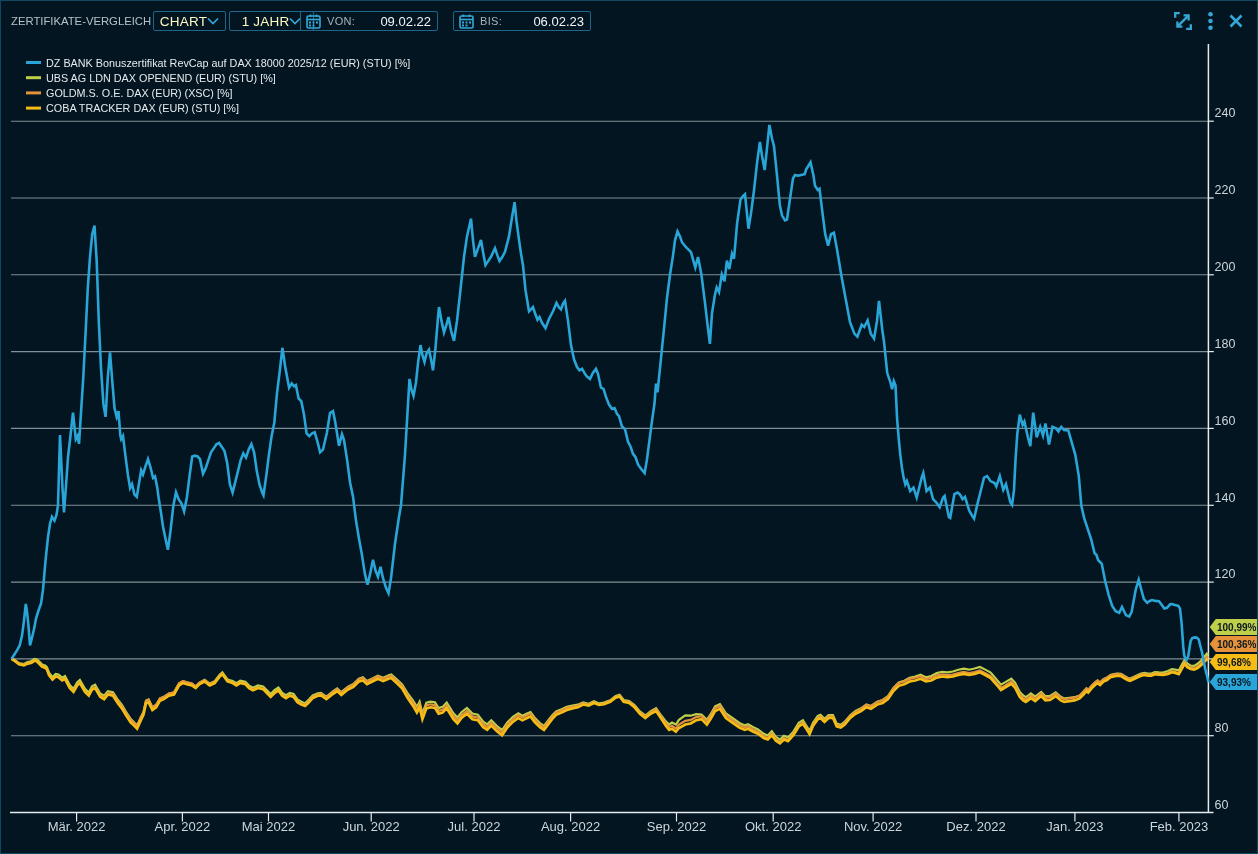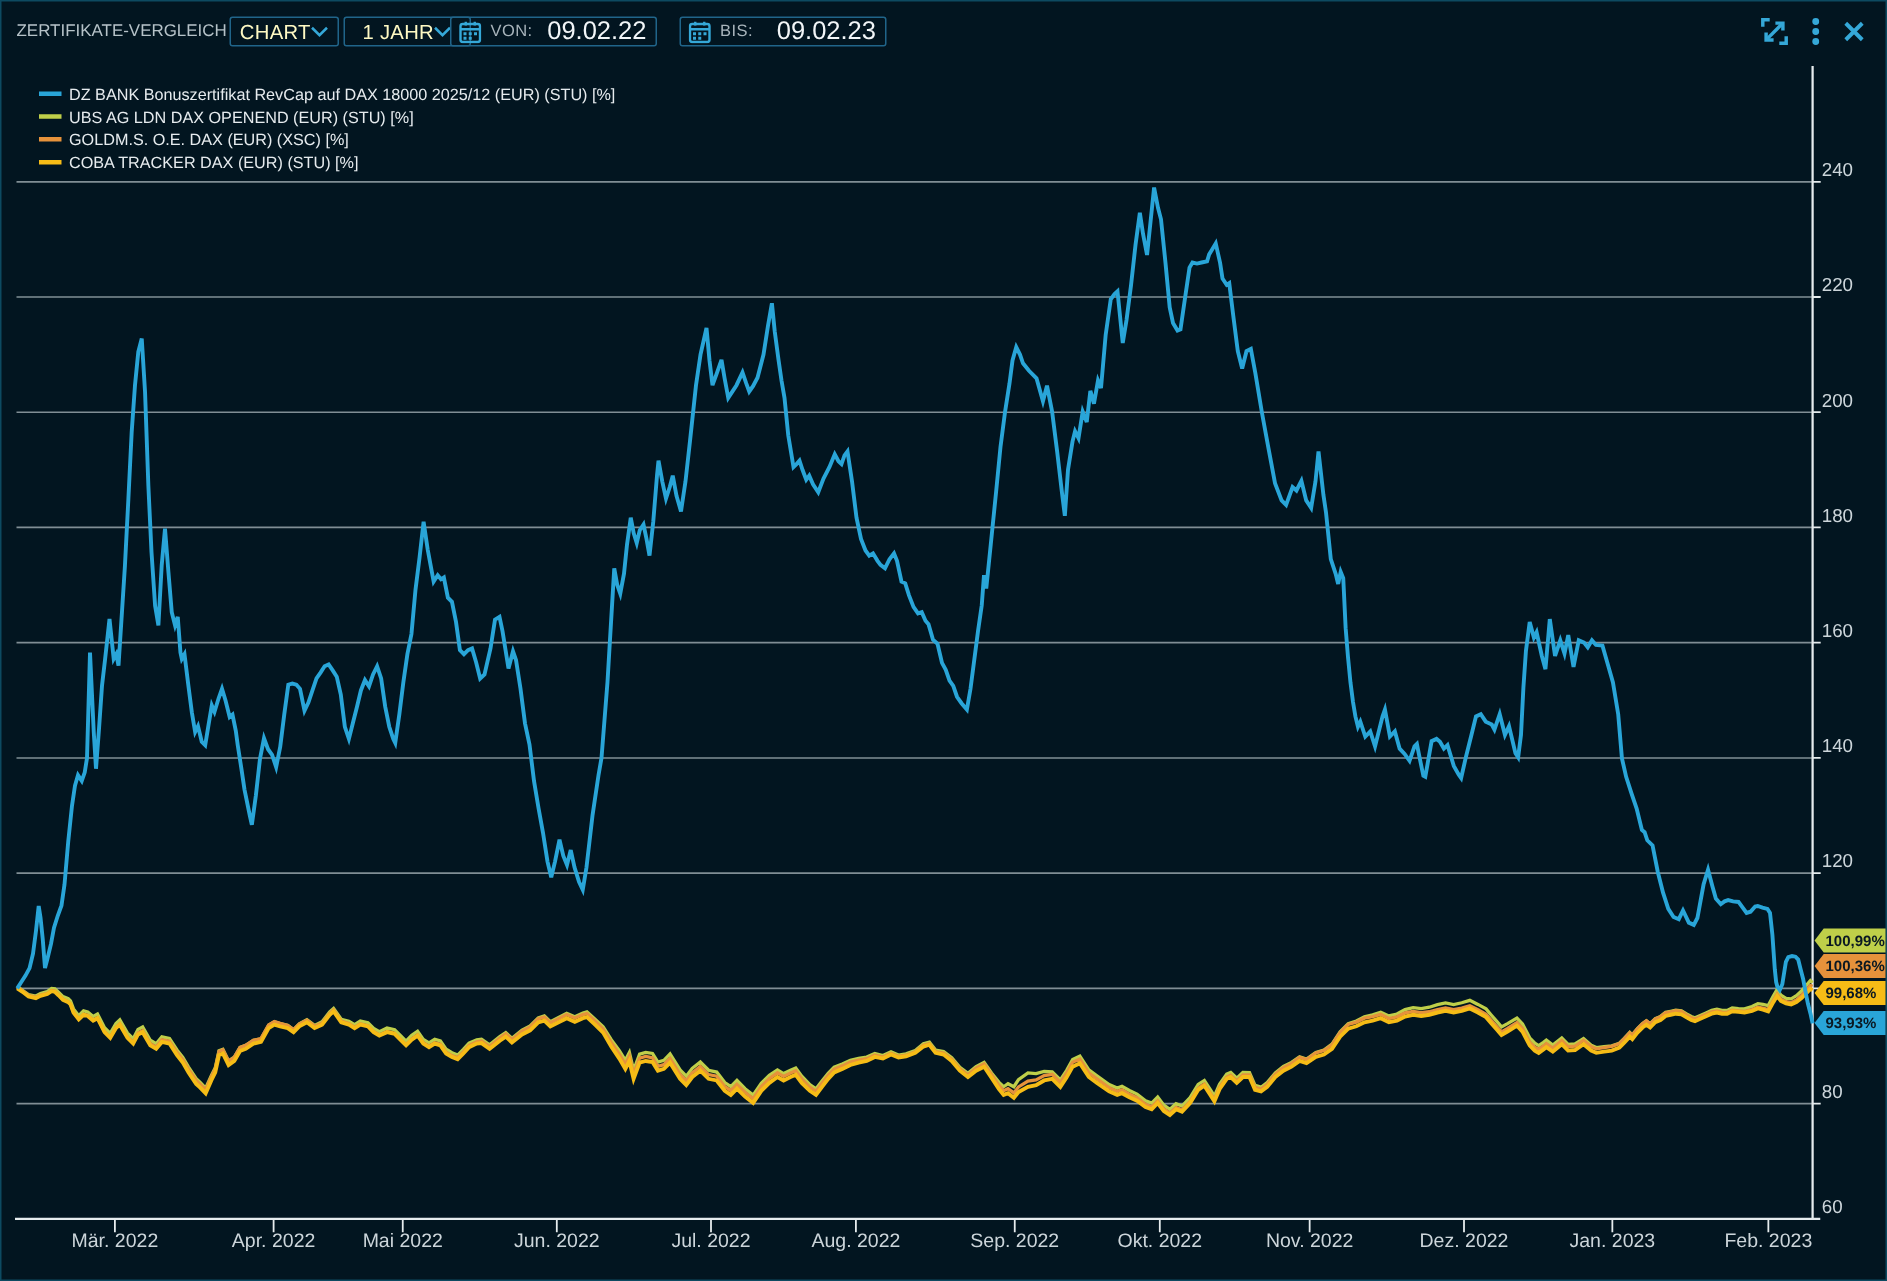--- a/index.html
+++ b/index.html
@@ -1,21 +1,21 @@
 <!DOCTYPE html>
 <html><head><meta charset="utf-8"><style>
 *{margin:0;padding:0;box-sizing:border-box}
 html,body{width:1258px;height:854px;overflow:hidden}
 body{background:#021520;font-family:"Liberation Sans",sans-serif;position:relative;border:1.5px solid #0d4a61}
 .topbar{position:absolute;top:0;left:0;width:100%;height:40px}
 .title{position:absolute;left:10px;top:14px;font-size:11.3px;font-weight:normal;color:#b6c2c8;letter-spacing:0px}
 .box{position:absolute;top:10px;height:20px;border:1px solid #20658a;border-radius:2px;display:flex;align-items:center;white-space:nowrap}
 .selbox{color:#fef9c3;font-size:13.5px;padding:0 5px;justify-content:center;letter-spacing:.2px}
 .datebox{color:#a8b4bb;font-size:11px;padding:0 5px}
-.dval{color:#f2f6f8;font-size:17px;margin-left:auto;padding-right:1px}
+.dval{color:#f2f6f8;font-size:13px;margin-left:auto;padding-right:1px}
 .lab{margin-left:6px;letter-spacing:.3px}
 svg{display:block}
 .icons{position:absolute;top:0;right:14px;height:40px;display:flex;align-items:center;gap:16px}
 </style></head>
 <body>
 <svg width="1258" height="854" viewBox="0 0 1258 854" style="position:absolute;top:0;left:0">
 <line x1="10" y1="120.2" x2="1207.4" y2="120.2" stroke="#97a4aa" stroke-width="1.1" opacity="0.85"></line>
 <line x1="10" y1="197.0" x2="1207.4" y2="197.0" stroke="#97a4aa" stroke-width="1.1" opacity="0.85"></line>
 <line x1="10" y1="273.8" x2="1207.4" y2="273.8" stroke="#97a4aa" stroke-width="1.1" opacity="0.85"></line>
 <line x1="10" y1="350.6" x2="1207.4" y2="350.6" stroke="#97a4aa" stroke-width="1.1" opacity="0.85"></line>
@@ -120,21 +120,21 @@
         <line x1="1" y1="5.5" x2="14" y2="5.5" stroke="#35a8d8" stroke-width="1.6"></line>
         <line x1="4.5" y1="0.5" x2="4.5" y2="3" stroke="#35a8d8" stroke-width="1.6"></line>
         <line x1="10.5" y1="0.5" x2="10.5" y2="3" stroke="#35a8d8" stroke-width="1.6"></line>
         <rect x="3" y="7.5" width="2" height="2" fill="#35a8d8"></rect>
         <rect x="6.5" y="7.5" width="2" height="2" fill="#35a8d8"></rect>
         <rect x="10" y="7.5" width="2" height="2" fill="#35a8d8"></rect>
         <rect x="3" y="10.5" width="2" height="2" fill="#35a8d8"></rect>
         <rect x="6.5" y="10.5" width="2" height="2" fill="#35a8d8"></rect>
       </svg>
 <span class="lab">BIS:</span>
-      <span class="dval">09.02.23</span>
+      <span class="dval">06.02.23</span>
     </div>
 <div class="icons">
 <svg width="18" height="18" viewBox="0 0 18 18">
         <g stroke="#35a8d8" stroke-width="2.3" fill="none">
           <path d="M1.2 5.8 V1.2 H5.8"></path>
           <path d="M12.2 16.8 H16.8 V12.2"></path>
           <path d="M3.6 14.4 L14.4 3.6"></path>
           <path d="M9.6 3.4 H14.6 V8.4"></path>
           <path d="M8.4 14.6 H3.4 V9.6"></path>
         </g>

